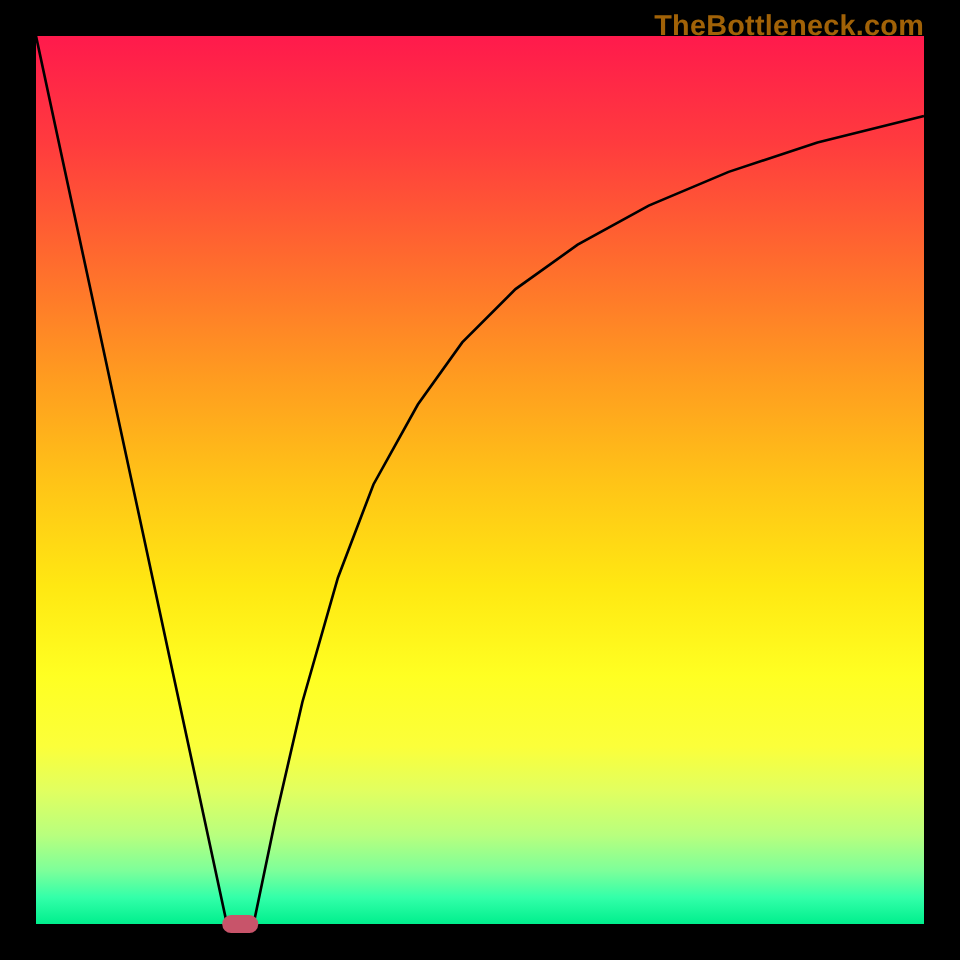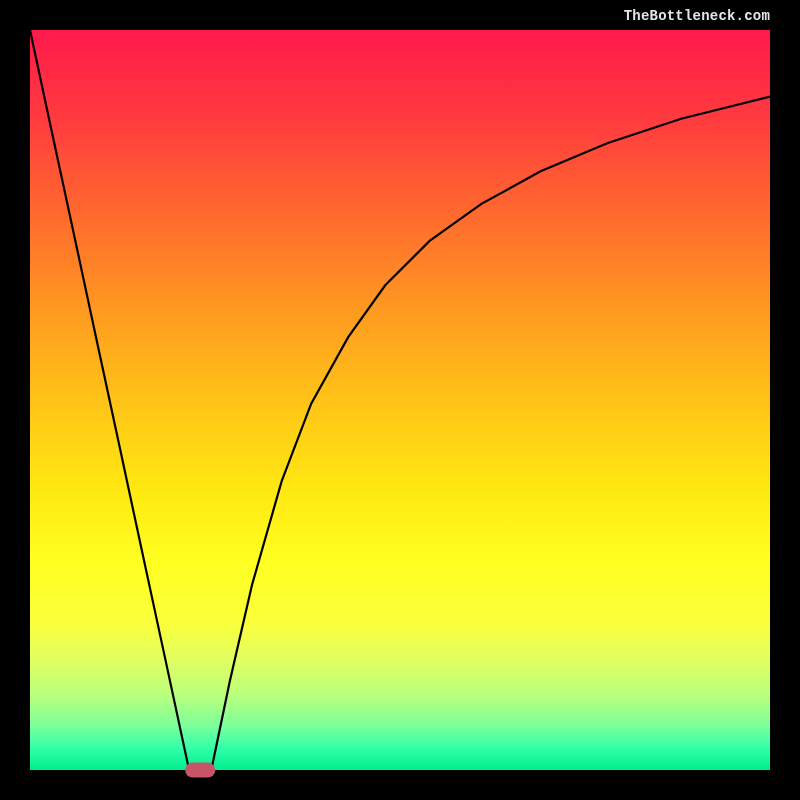--- a/index.html
+++ b/index.html
@@ -35,24 +35,24 @@
       #b8ff7e 90%,
       #7dff9a 94%,
       #33ffa9 97%,
       #00ef8d 100%
     );
   }
   .watermark {
     position: absolute;
     top: 8px;
     right: 30px;
-    font-family: Liberation Mono, monospace;
-    font-size: 14px;
+    font-family: Liberation Sans, sans-serif;
+    font-size: 24px;
     font-weight: 600;
-    color: #e5e5e5;
+    color: #a16207;
     letter-spacing: 0.2px;
   }
   .curve-svg {
     position: absolute;
     left: 0;
     top: 0;
     width: 740px;
     height: 740px;
     overflow: visible;
   }

